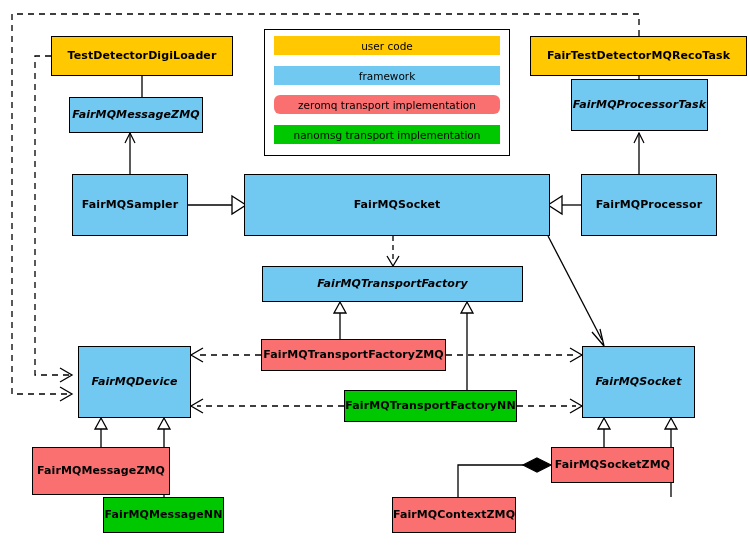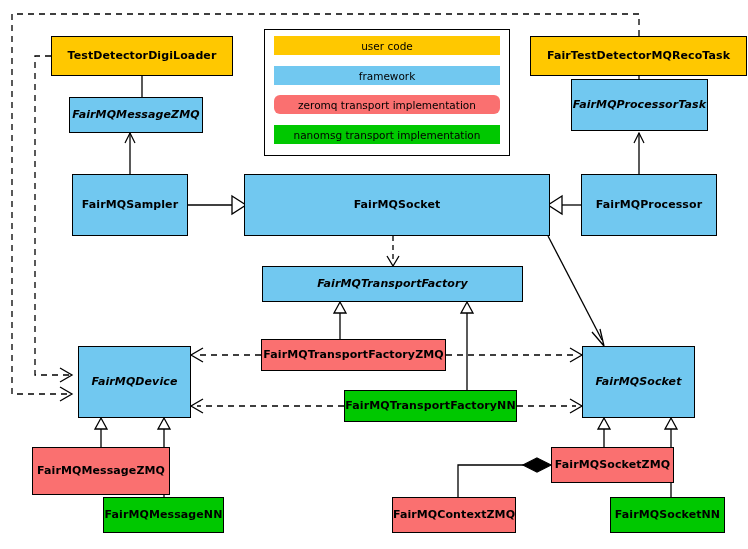--- a/index.html
+++ b/index.html
@@ -175,17 +175,14 @@
   </div>
   <div class="node" style="left:103px;top:497px;width:121px;height:36px;background:#00C800;">
     <span>FairMQMessageNN</span>
   </div>
   <div class="node" style="left:392px;top:497px;width:124px;height:36px;background:#FA7070;">
     <span>FairMQContextZMQ</span>
   </div>
   <div class="node" style="left:551px;top:447px;width:123px;height:36px;background:#FA7070;">
     <span>FairMQSocketZMQ</span>
   </div>
-  <div class="node" style="left:610px;top:497px;width:115px;height:36px;background:#00C800;">
-    <span>FairMQSocketNN</span>
-  </div>
 
 </div>
 
 </body></html>

